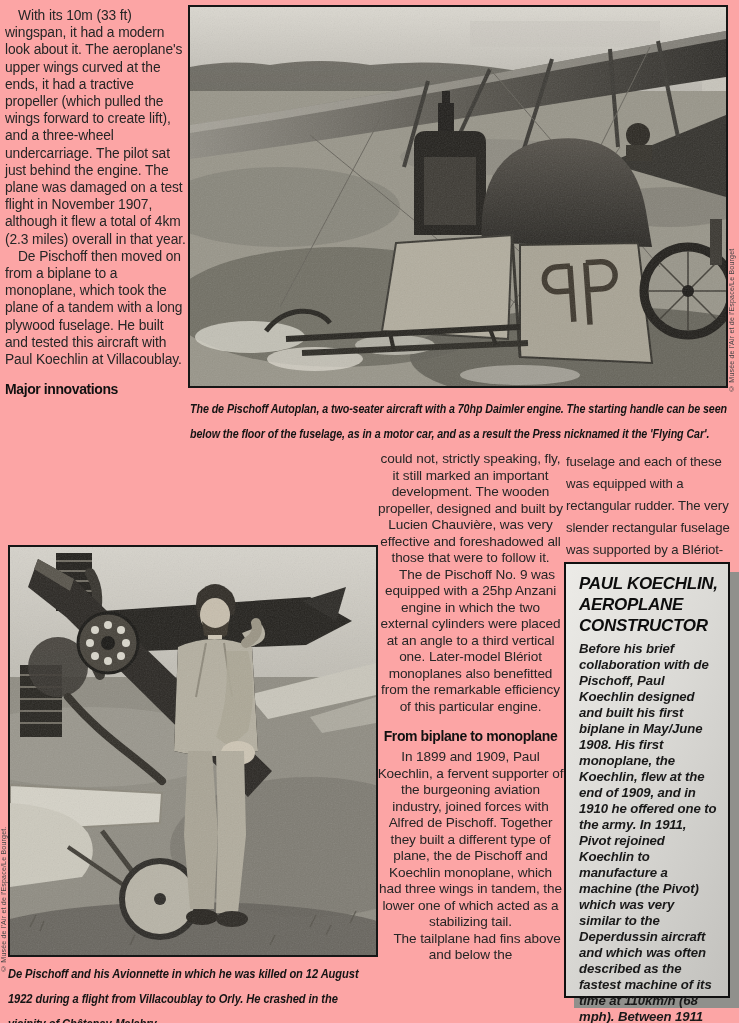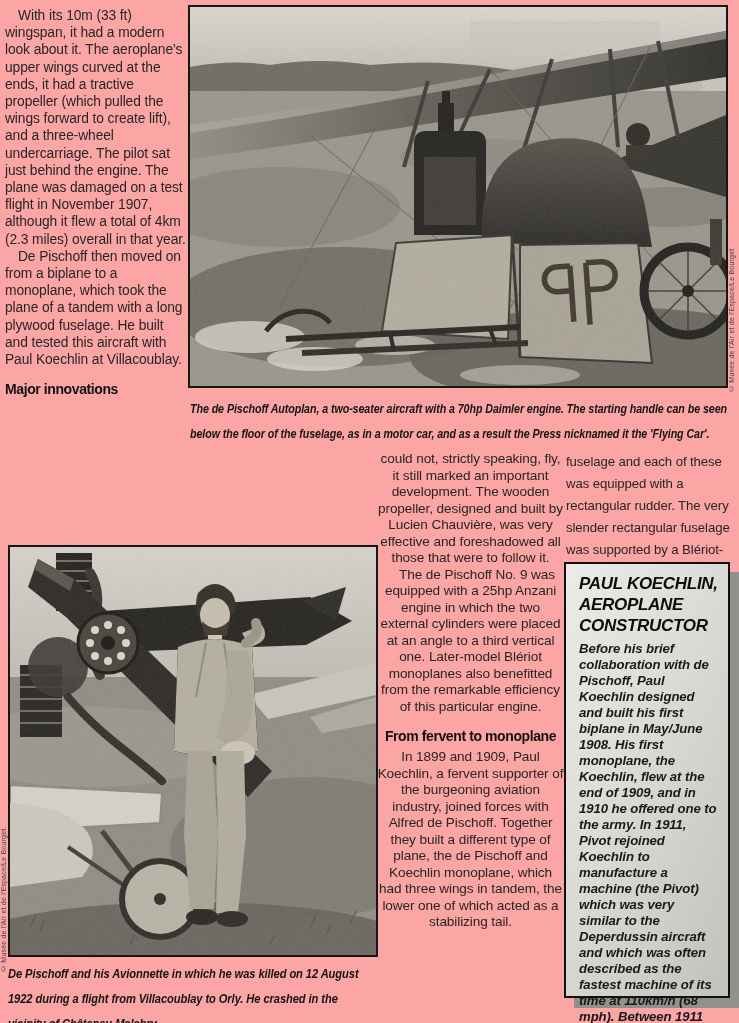--- a/index.html
+++ b/index.html
@@ -172,22 +172,23 @@
     </svg>
   </div>
   <div class="credit-vert credit-top">© Musée de l'Air et de l'Espace/Le Bourget</div>
 
   <div class="caption caption-top">The de Pischoff Autoplan, a two-seater aircraft with a 70hp Daimler engine. The starting handle can be seen below the floor of the fuselage, as in a motor car, and as a result the Press nicknamed it the 'Flying Car'.</div>
 
 
   <div class="bodycol col3">
     <p>could not, strictly speaking, fly, it still marked an important development. The wooden propeller, designed and built by Lucien Chauvière, was very effective and foreshadowed all those that were to follow it.</p>
     <p class="indent">The de Pischoff No. 9 was equipped with a 25hp Anzani engine in which the two external cylinders were placed at an angle to a third vertical one. Later-model Blériot monoplanes also benefitted from the remarkable efficiency of this particular engine.</p>
-    <h2 class="subhead">From fervent to monoplane</h2>
+    <h2 class="subhead">From biplane to monoplane</h2>
     <p>In 1899 and 1909, Paul Koechlin, a fervent supporter of the burgeoning aviation industry, joined forces with Alfred de Pischoff. Together they built a different type of plane, the de Pischoff and Koechlin monoplane, which had three wings in tandem, the lower one of which acted as a stabilizing tail.</p>
+    <p class="indent">The tailplane had fins above and below the</p>
   </div>
 
   <div class="bodycol col4">
     <p>fuselage and each of these was equipped with a rectangular rudder. The very slender rectangular fuselage was supported by a Blériot-type undercarriage. The</p>
   </div>
 
   <div class="sidebar">
     <p class="sidebar-title">PAUL KOECHLIN, AEROPLANE CONSTRUCTOR</p>
     <p class="sidebar-body">Before his brief collaboration with de Pischoff, Paul Koechlin designed and built his first biplane in May/June 1908. His first monoplane, the Koechlin, flew at the end of 1909, and in 1910 he offered one to the army. In 1911, Pivot rejoined Koechlin to manufacture a machine (the Pivot) which was very similar to the Deperdussin aircraft and which was often described as the fastest machine of its time at 110km/h (68 mph). Between 1911 and 1913, Koechlin built racing cars but their performances were poor.</p>
   </div>

